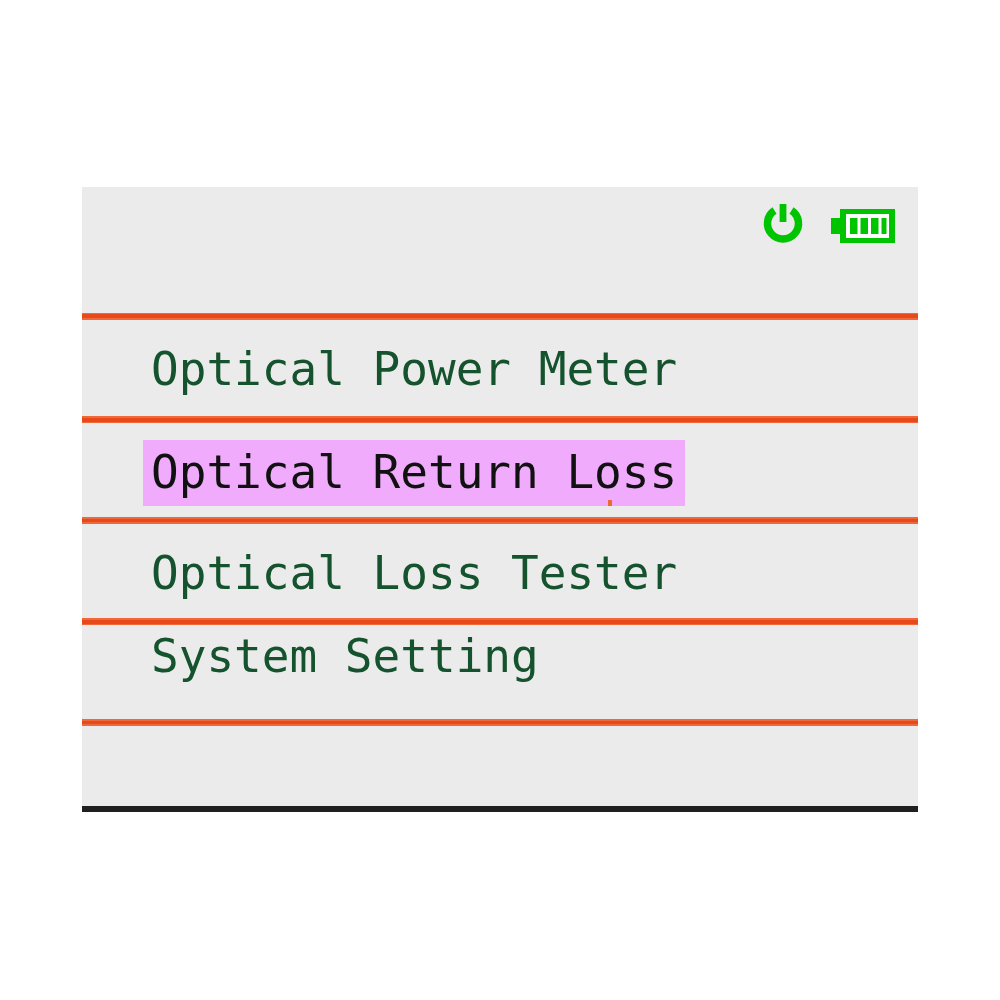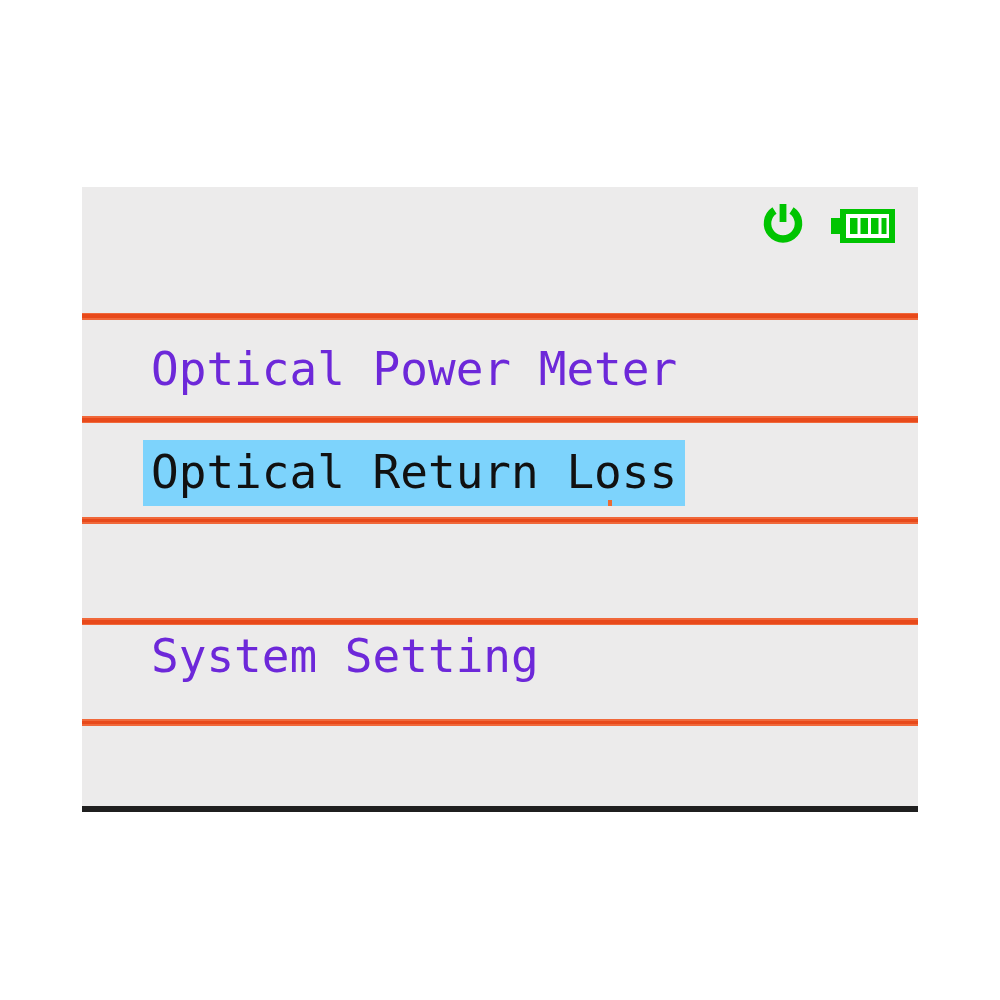--- a/index.html
+++ b/index.html
@@ -89,27 +89,27 @@
     height: 100px;
     display: flex;
     align-items: center;
   }
   .menu-label {
     position: relative;
     margin-left: 61px;
     font-size: 46px;
     line-height: 1;
     letter-spacing: 0px;
-    color: #6d28d9;
+    color: #14532d;
     white-space: pre;
     padding: 9px 8px 11px 8px;
     font-weight: 400;
   }
   .menu-row.selected .menu-label {
-    background: #7dd3fc;
+    background: #f0abfc;
     color: #111111;
   }
 
   
   #artifact-dot {
     position: absolute;
     left: 526px;
     top: 313px;
     width: 4px;
     height: 6px;
@@ -154,20 +154,23 @@
   <div class="rule" style="top:532px;"></div>
 
   <div class="menu-row" style="top:133px;">
     <span class="menu-label">Optical Power Meter</span>
   </div>
 
   <div class="menu-row selected" style="top:236px;">
     <span class="menu-label">Optical Return Loss</span>
   </div>
 
+  <div class="menu-row" style="top:337px;">
+    <span class="menu-label">Optical Loss Tester</span>
+  </div>
 
   <div class="menu-row" style="top:420px;">
     <span class="menu-label">System Setting</span>
   </div>
 
   <div id="artifact-dot"></div>
 </div>
 
 <div id="screen-bottom-edge"></div>
 

